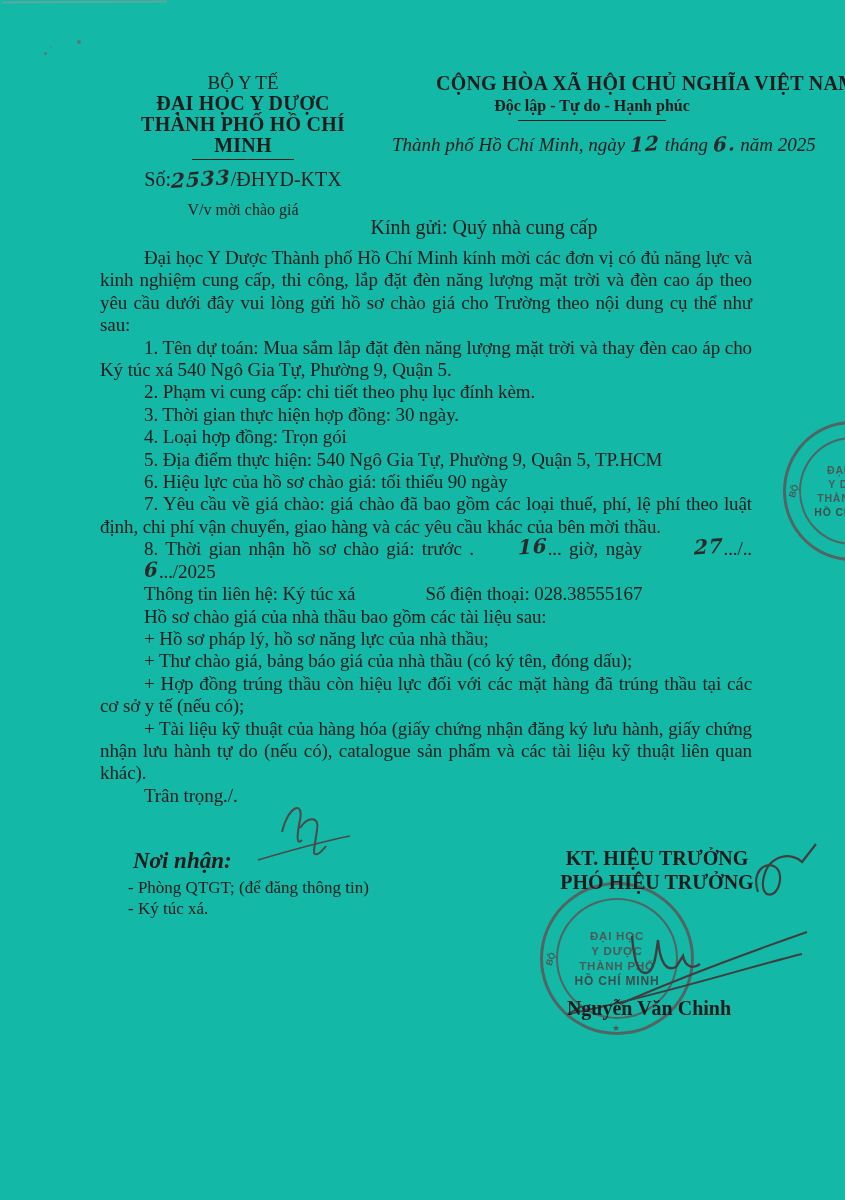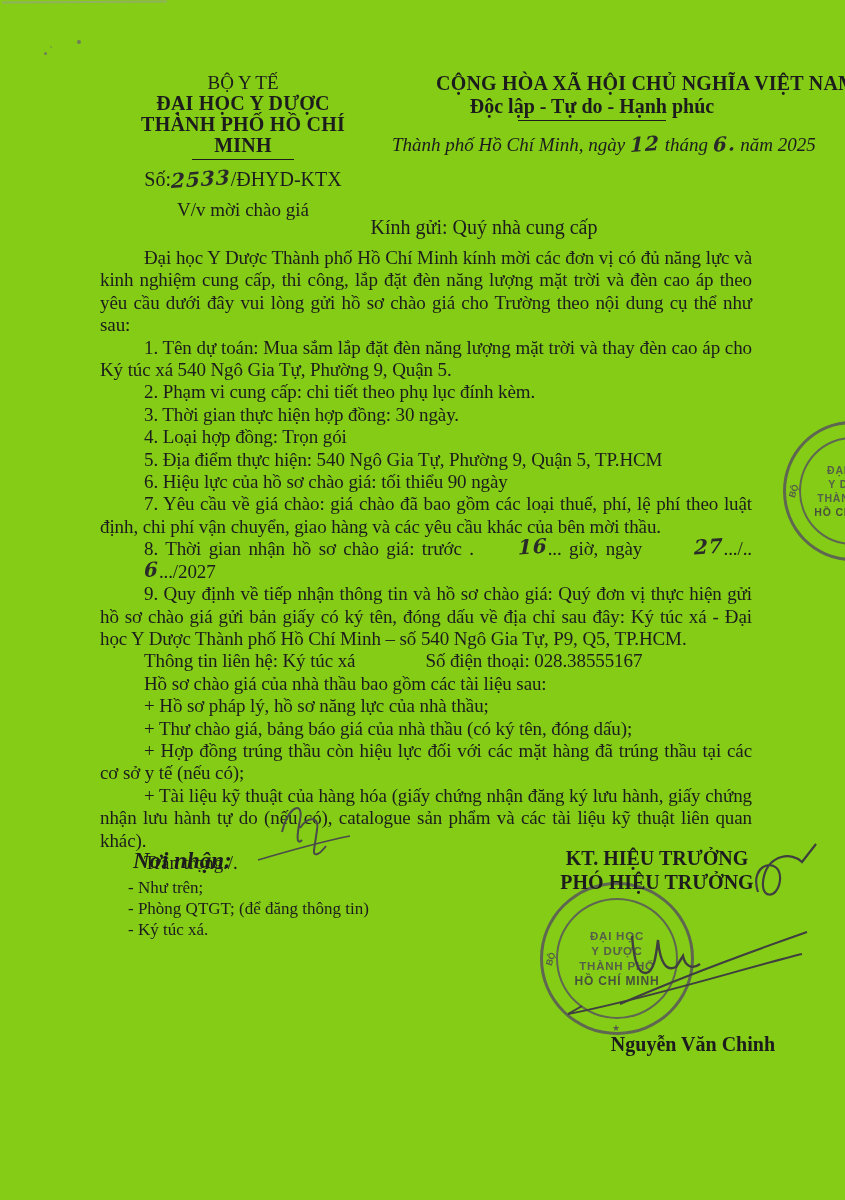--- a/index.html
+++ b/index.html
@@ -1,38 +1,38 @@
 <!DOCTYPE html>
 <html><head>
 <meta charset="utf-8">
 <style>
   html,body{margin:0;padding:0;background:#e8e8e8;}
   .page{
     position:relative;width:845px;height:1200px;margin:0 auto;
-    background:#84cc16;overflow:hidden;
+    background:#14b8a6;overflow:hidden;
     font-family:"Liberation Serif",serif;color:#1c1c1c;
   }
   
   .scan-line{position:absolute;left:2px;top:1px;width:165px;height:2px;background:#9a9a9a;opacity:.55;transform:rotate(-.4deg);}
   .speck{position:absolute;background:#6a6a6a;border-radius:50%;opacity:.8;}
   .speck1{left:77px;top:40px;width:4px;height:4px;}
   .speck2{left:44px;top:52px;width:3px;height:3px;}
   .speck3{left:50px;top:46px;width:2px;height:2px;opacity:.4;}
   
   .hdr-left{position:absolute;left:118px;top:72px;width:250px;text-align:center;line-height:21px;}
   .hdr-left .l1{font-size:19px;}
   .hdr-left .l2{font-size:20px;font-weight:bold;letter-spacing:.2px;}
   .hdr-left .l3{font-size:20px;font-weight:bold;letter-spacing:.2px;}
   .rule{border-bottom:1.6px solid #1c1c1c;height:0;}
   .rule-left{width:102px;margin:3px auto 0;}
   .ref-line{margin-top:9px;font-size:20px;white-space:nowrap;}
-  .subject{margin-top:9px;font-size:19px;}
+  .subject{margin-top:9px;font-size:16px;}
   .hdr-right{position:absolute;left:392px;top:72px;width:400px;text-align:center;line-height:22px;}
   .hdr-right .n1{font-size:20px;font-weight:bold;letter-spacing:.2px;white-space:nowrap;margin-left:44px;}
-  .hdr-right .n2{font-size:20px;font-weight:bold;margin-top:1px;}
+  .hdr-right .n2{font-size:16px;font-weight:bold;margin-top:1px;}
   .rule-right{width:148px;margin:3px auto 0;}
   .date-line{margin-top:13px;font-style:italic;font-size:19px;white-space:nowrap;}
   
   .hand{
     font-family:"DejaVu Serif",serif;font-style:italic;font-weight:600;
     display:inline-block;transform:rotate(-4deg) skewX(-4deg);
     color:#2a2a2a;font-size:20px;letter-spacing:1px;line-height:1;
   }
   
   .salutation{position:absolute;left:116px;top:216px;width:736px;text-align:center;font-size:20px;}
@@ -40,21 +40,21 @@
   .letter-body p{
     margin:0;font-size:19px;line-height:22.4px;text-align:justify;
     text-indent:44px;letter-spacing:-.1px;
   }
   .phone-gap{margin-left:70px;}
   
   .recipients{position:absolute;left:128px;top:848px;}
   .recipients .title{font-weight:bold;font-style:italic;font-size:23px;margin-bottom:3px;padding-left:5px;}
   .recipients .item{font-size:17px;line-height:21px;}
   .signer-titles{position:absolute;left:542px;top:846px;width:230px;text-align:center;font-weight:bold;font-size:20px;line-height:24px;z-index:4;}
-  .signer-name{position:absolute;left:545px;top:997px;width:230px;text-align:right;font-weight:bold;font-size:20px;z-index:6;margin-top:36px;}
+  .signer-name{position:absolute;left:534px;top:997px;width:230px;text-align:center;font-weight:bold;font-size:20px;z-index:6;}
   
   .stamp{position:absolute;border:3px solid #5a5a5a;border-radius:50%;opacity:.88;z-index:1;}
   .stamp .inner{
     position:absolute;inset:13px;border:2px solid #5a5a5a;border-radius:50%;
     display:flex;flex-direction:column;justify-content:center;align-items:center;
   }
   .stamp .sline{font-family:"Liberation Sans",sans-serif;font-weight:bold;color:#4f4f4f;
     font-size:11.5px;line-height:15px;letter-spacing:.8px;white-space:nowrap;}
   .stamp .sline4{font-size:12px;color:#3f3f3f;}
   .stamp .bo{position:absolute;left:1px;top:50%;transform:translateY(-50%) rotate(-72deg);
@@ -96,39 +96,37 @@
 
   <div class="letter-body">
     <p>Đại học Y Dược Thành phố Hồ Chí Minh kính mời các đơn vị có đủ năng lực và kinh nghiệm cung cấp, thi công, lắp đặt đèn năng lượng mặt trời và đèn cao áp theo yêu cầu dưới đây vui lòng gửi hồ sơ chào giá cho Trường theo nội dung cụ thể như sau:</p>
     <p>1. Tên dự toán: Mua sắm lắp đặt đèn năng lượng mặt trời và thay đèn cao áp cho Ký túc xá 540 Ngô Gia Tự, Phường 9, Quận 5.</p>
     <p>2. Phạm vi cung cấp: chi tiết theo phụ lục đính kèm.</p>
     <p>3. Thời gian thực hiện hợp đồng: 30 ngày.</p>
     <p>4. Loại hợp đồng: Trọn gói</p>
     <p>5. Địa điểm thực hiện: 540 Ngô Gia Tự, Phường 9, Quận 5, TP.HCM</p>
     <p>6. Hiệu lực của hồ sơ chào giá: tối thiểu 90 ngày</p>
     <p>7. Yêu cầu về giá chào: giá chào đã bao gồm các loại thuế, phí, lệ phí theo luật định, chi phí vận chuyển, giao hàng và các yêu cầu khác của bên mời thầu.</p>
-    <p><span>8. Thời gian nhận hồ sơ chào giá: trước .</span><span class="hand">16</span><span>... giờ, ngày </span><span class="hand">27</span><span>.../..</span><span class="hand">6</span><span>.../2027</span></p>
-    <p>9. Quy định về tiếp nhận thông tin và hồ sơ chào giá: Quý đơn vị thực hiện gửi hồ sơ chào giá gửi bản giấy có ký tên, đóng dấu về địa chỉ sau đây: Ký túc xá - Đại học Y Dược Thành phố Hồ Chí Minh – số 540 Ngô Gia Tự, P9, Q5, TP.HCM.</p>
+    <p><span>8. Thời gian nhận hồ sơ chào giá: trước .</span><span class="hand">16</span><span>... giờ, ngày </span><span class="hand">27</span><span>.../..</span><span class="hand">6</span><span>.../2025</span></p>
     <p><span>Thông tin liên hệ: Ký túc xá</span><span class="phone-gap">Số điện thoại: 028.38555167</span></p>
     <p>Hồ sơ chào giá của nhà thầu bao gồm các tài liệu sau:</p>
     <p>+ Hồ sơ pháp lý, hồ sơ năng lực của nhà thầu;</p>
     <p>+ Thư chào giá, bảng báo giá của nhà thầu (có ký tên, đóng dấu);</p>
     <p>+ Hợp đồng trúng thầu còn hiệu lực đối với các mặt hàng đã trúng thầu tại các cơ sở y tế (nếu có);</p>
     <p>+ Tài liệu kỹ thuật của hàng hóa (giấy chứng nhận đăng ký lưu hành, giấy chứng nhận lưu hành tự do (nếu có), catalogue sản phẩm và các tài liệu kỹ thuật liên quan khác).</p>
     <p>Trân trọng./.</p>
   </div>
 
   <svg class="sig-svg" style="left:250px;top:788px;" width="140" height="80" viewBox="0 0 140 80">
     <path d="M32,44 C38,18 54,12 50,32 C47,47 46,58 52,52 M50,40 C58,28 70,28 67,42 L64,62 C63,70 70,66 76,58" fill="none" stroke="#4a4a4a" stroke-width="2"></path>
     <path d="M8,72 C35,64 70,54 100,48" fill="none" stroke="#4a4a4a" stroke-width="1.6"></path>
   </svg>
 
   <div class="recipients">
     <div class="title">Nơi nhận:</div>
-    <div class="item">- Như trên;</div>
     <div class="item">- Phòng QTGT; (để đăng thông tin)</div>
     <div class="item">- Ký túc xá.</div>
   </div>
 
   <div class="signer-titles">
     <div>KT. HIỆU TRƯỞNG</div>
     <div>PHÓ HIỆU TRƯỞNG</div>
   </div>
   <div class="signer-name">Nguyễn Văn Chinh</div>
 

